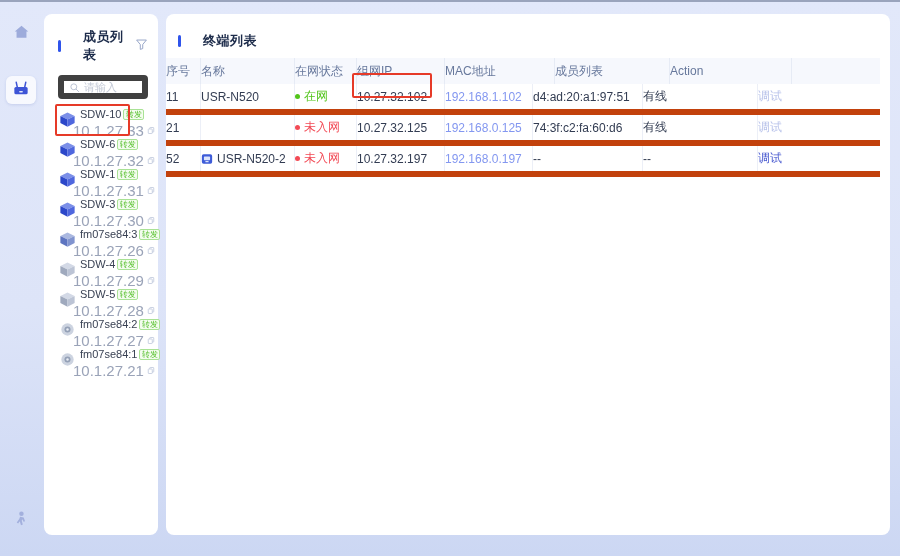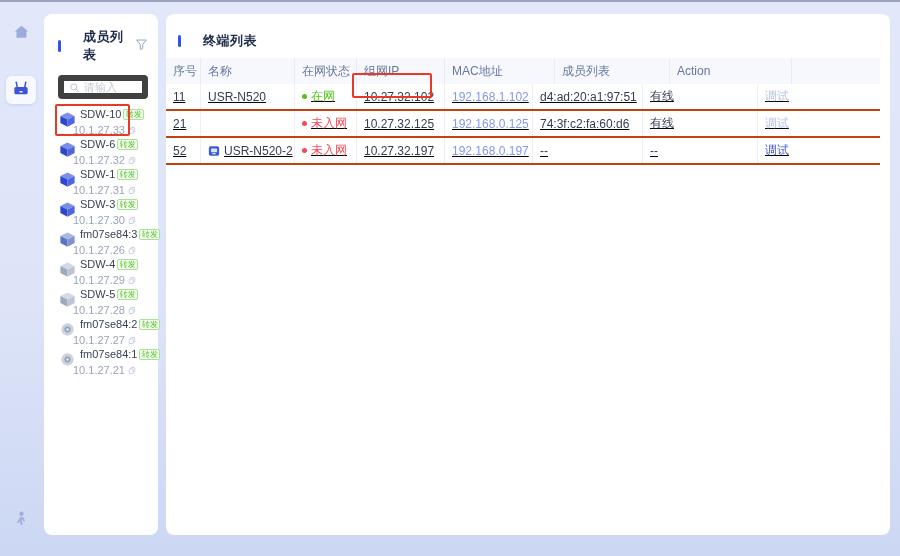--- a/index.html
+++ b/index.html
@@ -38,35 +38,35 @@
 
   
   .members { margin-top:8px; }
   .member { position:relative; display:flex; align-items:flex-start; height:30px; padding:2px 0 0 2px; cursor:pointer; }
   .m-ic { width:19px; height:19px; flex:0 0 19px; margin-top:1px; }
   .m-txt { margin-left:3px; line-height:1; }
   .m-row1 { display:flex; align-items:center; }
   .m-name { font-size:11px; color:#3a4254; font-weight:500; white-space:nowrap; }
   .m-badge { margin-left:2px; font-size:8px; color:#55c02c; border:1px solid #a9e295; background:#f4fcef; border-radius:2px; padding:0 1.5px; line-height:9px; white-space:nowrap; }
   .m-row2 { display:flex; align-items:center; margin-top:2px; margin-left:-7px; }
-  .m-ip { font-size:11px; color:#9aa3b8; }
+  .m-ip { font-size:15px; color:#9aa3b8; }
   .copy-ic { margin-left:3px; cursor:pointer; }
 
   
   .main-head { padding:18px 0 0 12px; }
 
   
   .tbl { margin:8px 0 0 0; width:714px; font-size:12px; }
   .trow { display:flex; }
-  .cell { padding:0 6px 0 7px; height:25px; display:flex; align-items:center; border-right:1px solid #eceff7; overflow:hidden; white-space:nowrap; }
+  .cell { padding:0 6px 0 0; height:25px; display:flex; align-items:center; border-right:1px solid #eceff7; overflow:hidden; white-space:nowrap; }
   .cell:last-child { border-right:none; }
   .c0{width:35px;} .c1{width:94px;} .c2{width:62px;} .c3{width:88px;} .c4{width:88px;} .c5{width:110px;} .c6{width:115px;} .c7{width:122px;}
   .thead { background:#f6f8fd; }
   .thead .cell { color:#67789c; height:26px; border-right:1px solid #e6ebf5; }
-  .tbody .trow { border-bottom:2px solid #c2410c; background:#fff;text-decoration:underline; }
+  .tbody .trow { border-bottom:6px solid #c2410c; background:#fff; }
   .tbody .cell { color:#323c52; }
   .status { display:flex; align-items:center; gap:4px; }
   .dot { width:5px; height:5px; border-radius:50%; display:inline-block; }
   .st-green { color:#52c41a; } .st-green .dot { background:#52c41a; }
   .st-red { color:#f24a55; } .st-red .dot { background:#f24a55; }
   .iplink { color:#8397f0; cursor:pointer; }
   .act { cursor:pointer; }
   .act-muted { color:#b9c3ea; }
   .act-on { color:#4a5bd0; }
   .name-ic { margin-right:4px; display:inline-flex; }

